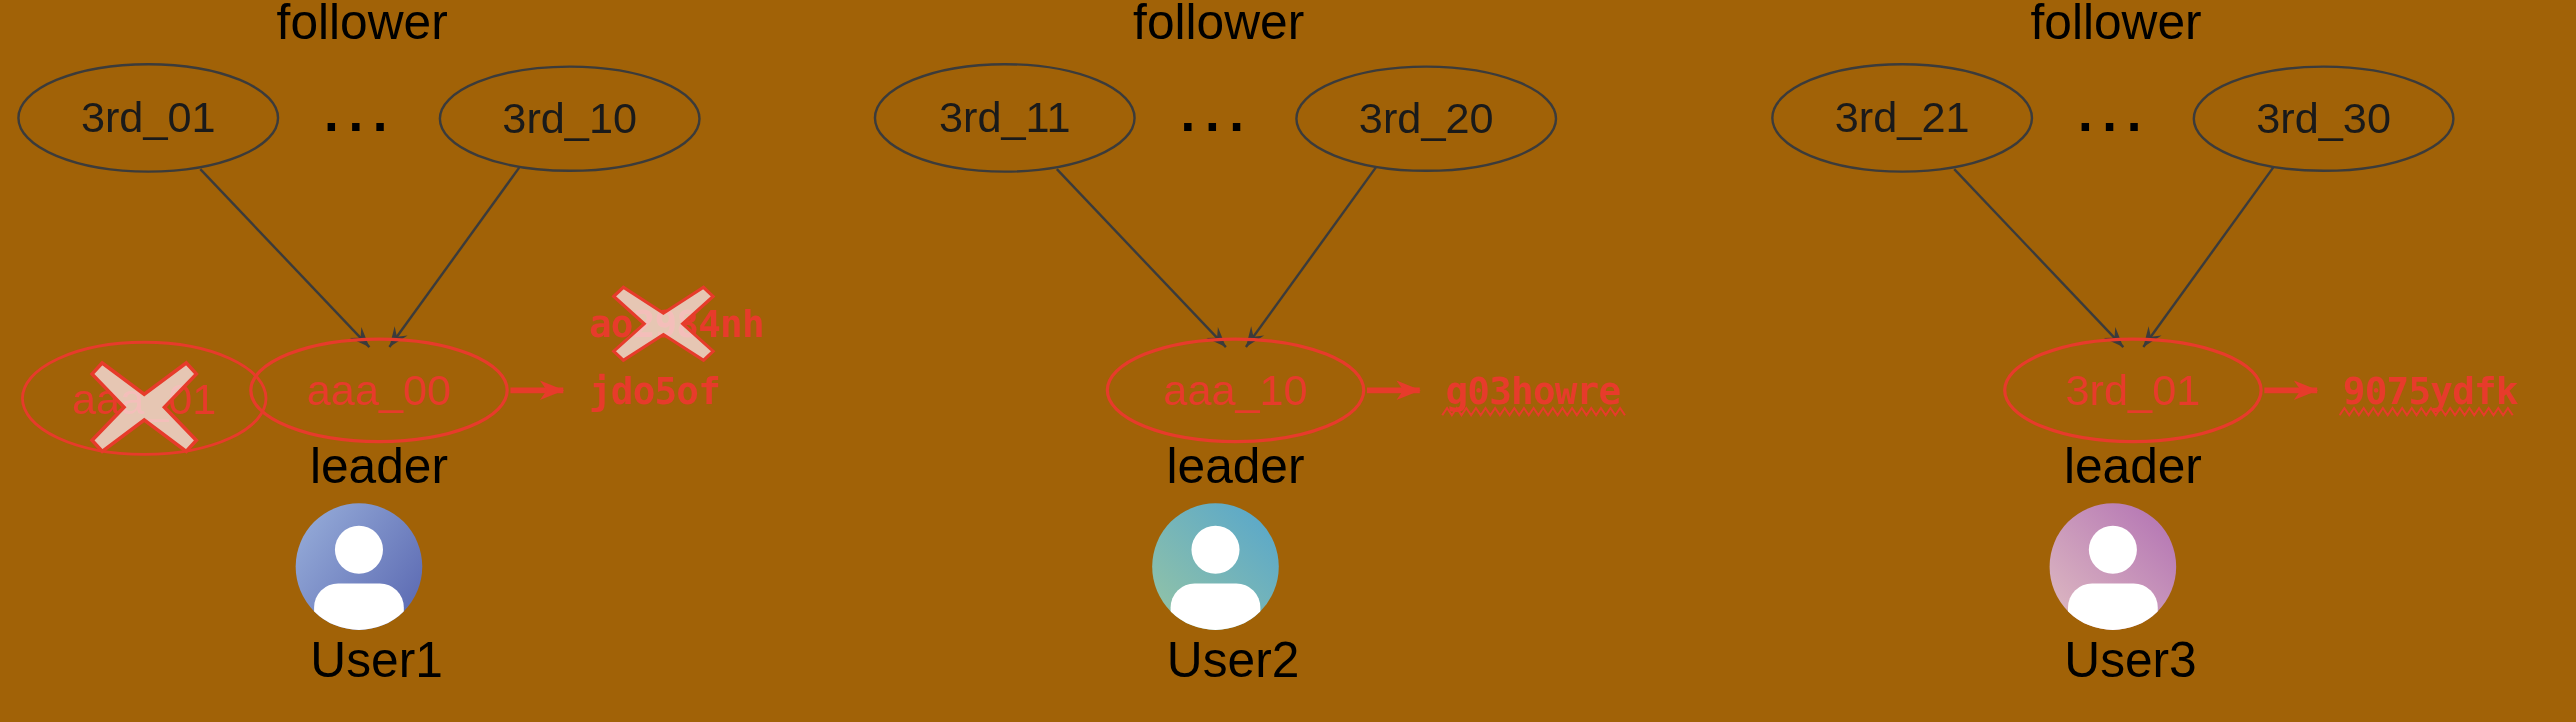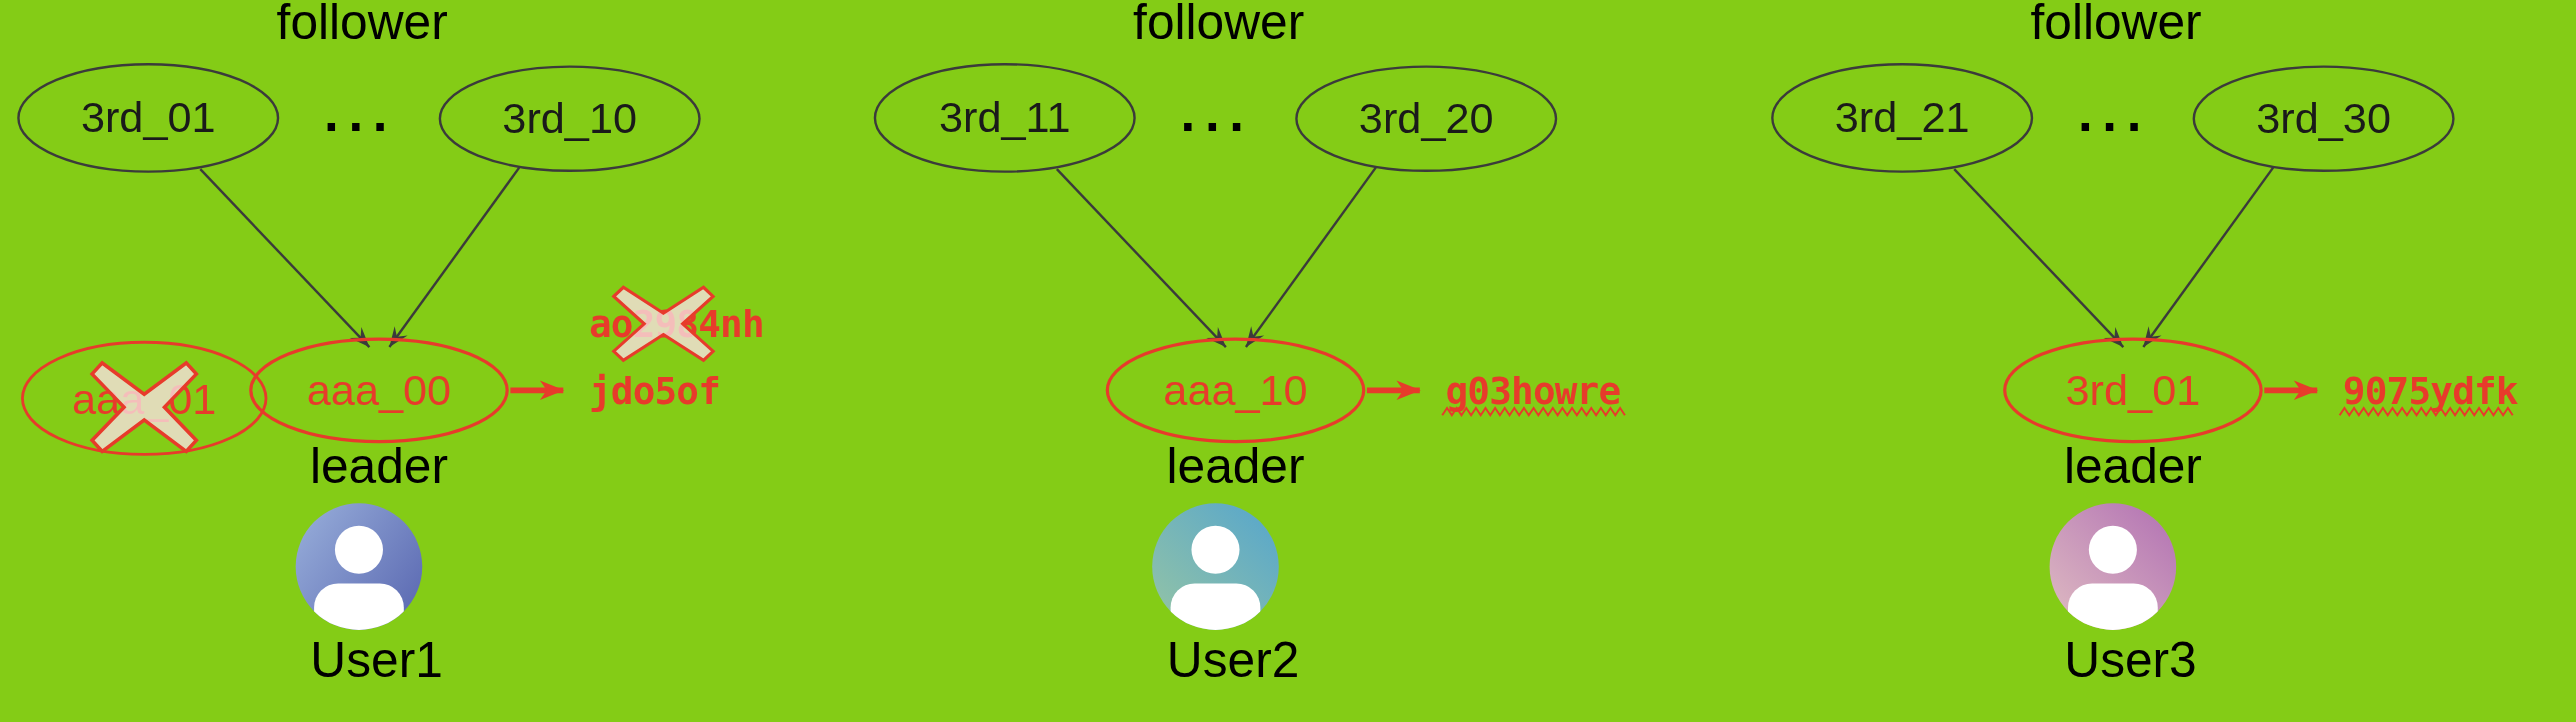--- a/index.html
+++ b/index.html
@@ -1,16 +1,16 @@
 <!DOCTYPE html>
 <html style="font-size:13px"><head>
 <meta charset="utf-8">
 <style>
   html,body{margin:0;padding:0;background:#ffffff;}
-  .canvas-wrap{width:2576px;height:723px;background:#84cc16;overflow:hidden;}
+  .canvas-wrap{width:2576px;height:723px;background:#a16207;overflow:hidden;}
   svg{display:block;}
   text{font-family:"Liberation Sans",sans-serif;}
   .cap   {font-size:62px;fill:#000000;text-anchor:middle;}
   .node  {font-size:54px;fill:#1a1a1a;text-anchor:middle;}
   .rednode{font-size:54px;fill:#e73b2b;text-anchor:middle;}
   .code  {font-family:"DejaVu Sans Mono",monospace;font-weight:700;font-size:47px;
           fill:#e73b2b;text-anchor:start;letter-spacing:-1px;}
   .dots  {font-weight:700;font-size:66px;fill:#000;text-anchor:middle;letter-spacing:12px;}
   .fell  {fill:none;stroke:#3b3b3b;stroke-width:3;}
   .lell  {fill:none;stroke:#e73b2b;stroke-width:4;}

